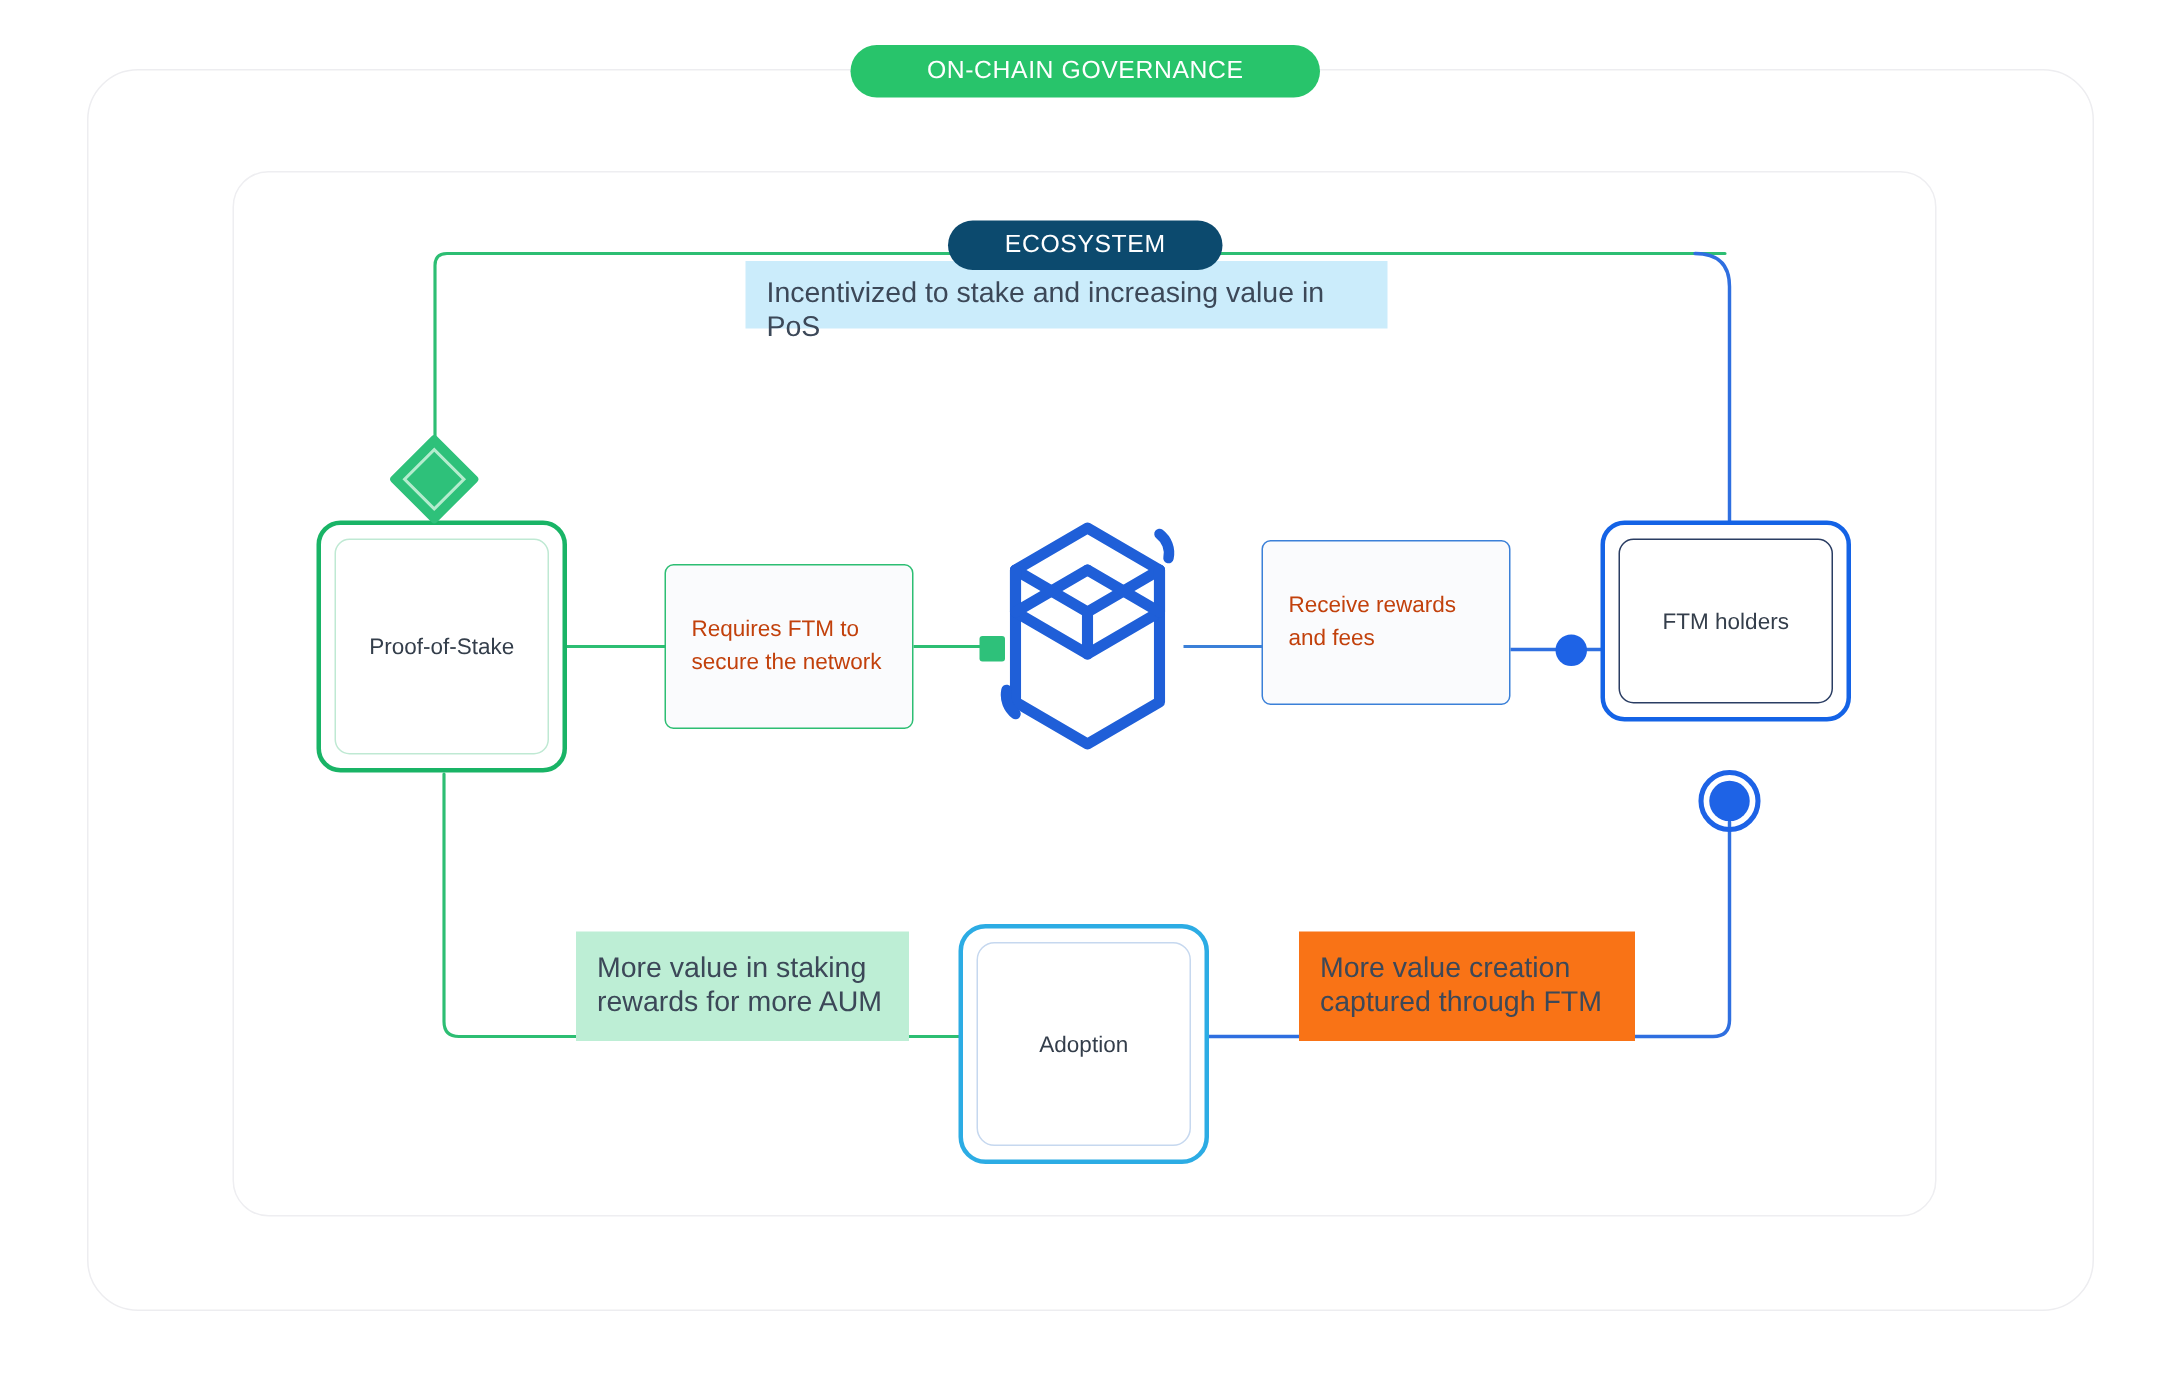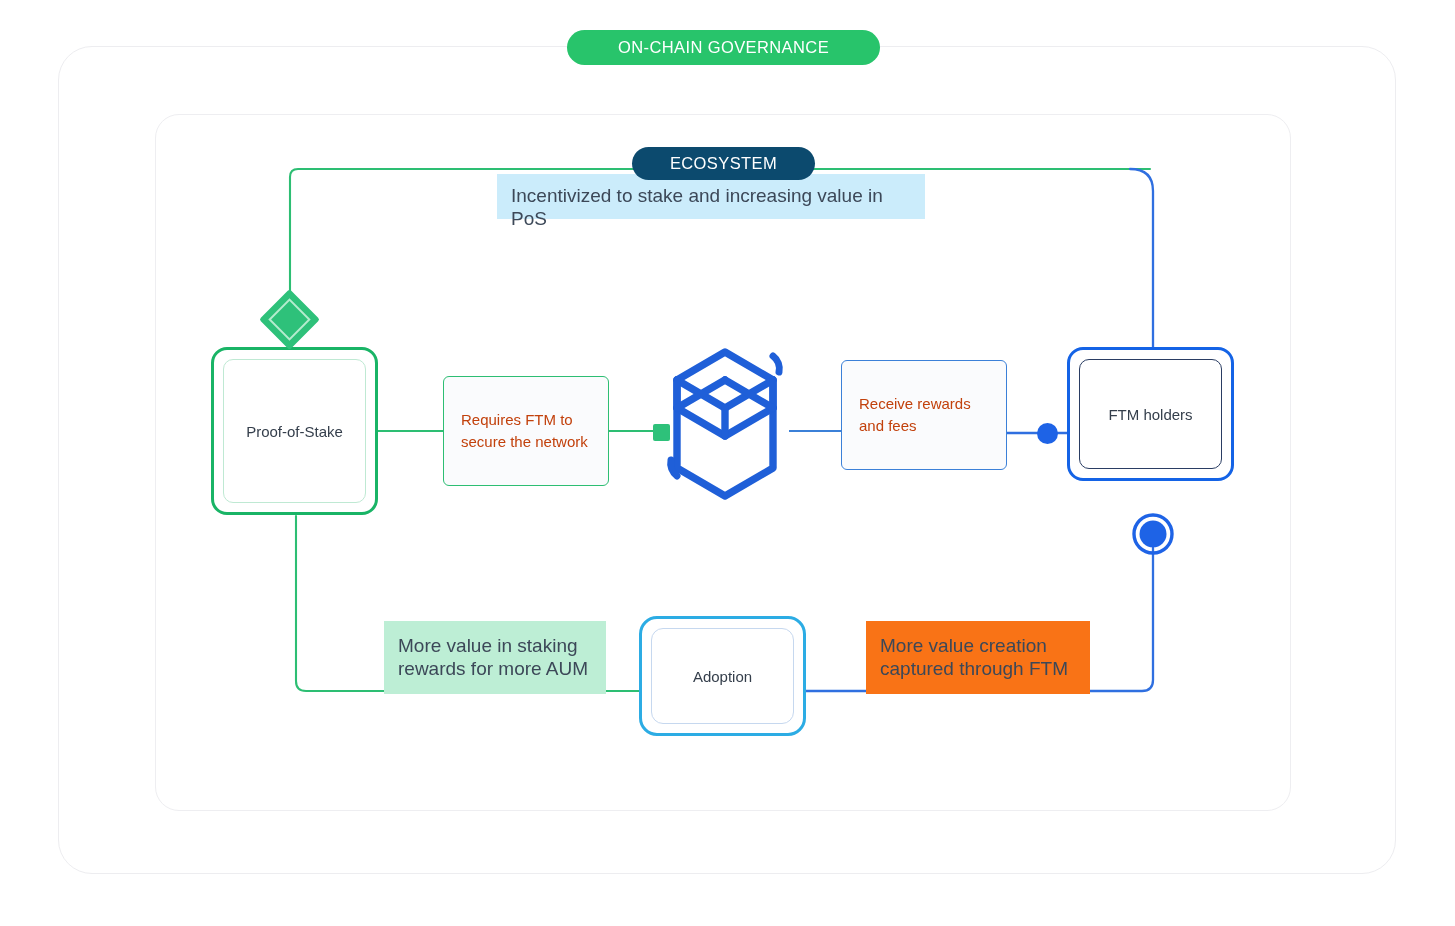--- a/index.html
+++ b/index.html
@@ -193,21 +193,21 @@
   }
   .dbox-ftm .inner {
     left: 9px; top: 9px; right: 9px; bottom: 9px;
     border: 1.3px solid #2a3d63;
     border-radius: 10px;
   }
   .dbox-adoption {
     left: 639px;
     top: 616px;
     width: 167px;
-    height: 120px;
+    height: 160px;
     border: 3.6px solid #2cace4;
     border-radius: 18px;
   }
   .dbox-adoption .inner {
     left: 9px; top: 9px; right: 9px; bottom: 9px;
     border: 1.3px solid #c6d8ef;
     border-radius: 12px;
   }
 
   

